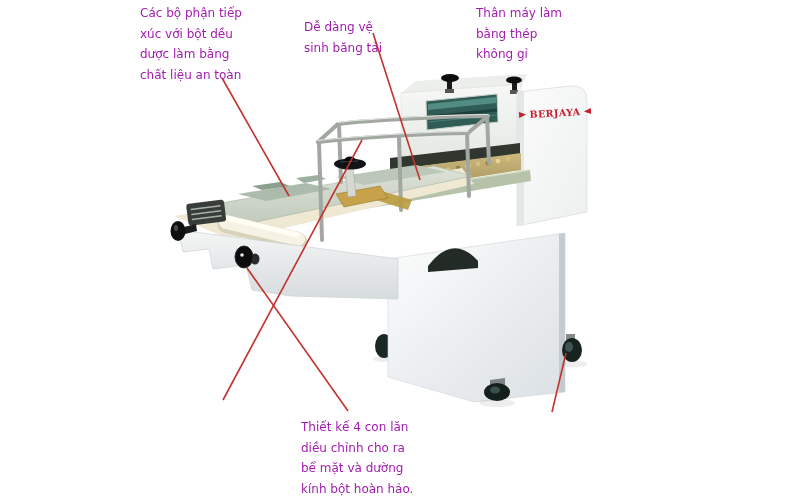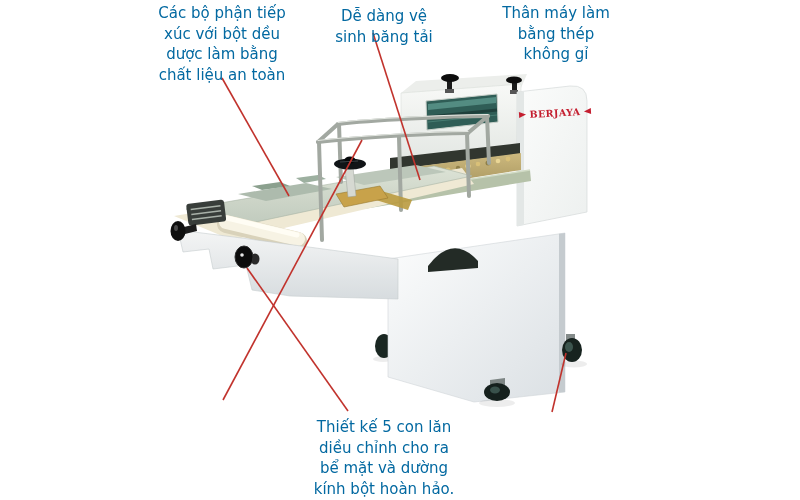--- a/index.html
+++ b/index.html
@@ -1,22 +1,22 @@
 <!DOCTYPE html>
 <html><head>
 <meta charset="utf-8">
 <style>
   html,body{margin:0;padding:0;background:#fff;}
   .stage{position:relative;width:800px;height:500px;background:#ffffff;overflow:hidden;
          font-family:"DejaVu Sans","Liberation Sans",sans-serif;}
   .stage svg{position:absolute;left:0;top:0;}
-  .ann{position:absolute;color:#0369a1;font-size:15px;line-height:20.5px;font-weight:500;
-       text-align:center;white-space:pre-line;}
+  .ann{position:absolute;color:#a21caf;font-size:12px;line-height:20.5px;font-weight:500;
+       white-space:pre-line;}
   .ann1{left:140px;top:3px;width:164px;}
-  .ann2{left:304px;top:6px;width:160px;}
+  .ann2{left:304px;top:17px;width:160px;}
   .ann3{left:476px;top:3px;width:160px;}
   .ann4{left:136px;top:414px;width:160px;}
   .ann5{left:301px;top:417px;width:166px;}
   .ann6{left:479px;top:417px;width:160px;}
   .logo-text{font-family:"DejaVu Serif","Liberation Serif",serif;font-size:9.5px;font-weight:bold;
              letter-spacing:.4px;fill:#c41e2f;}
 </style>
 </head>
 <body>
 
@@ -189,17 +189,17 @@
 
   <div class="ann ann1">Các bộ phận tiếp
 xúc với bột dều
 dược làm bằng
 chất liệu an toàn</div>
   <div class="ann ann2">Dễ dàng vệ
 sinh băng tải</div>
   <div class="ann ann3">Thân máy làm
 bằng thép
 không gỉ</div>
-  <div class="ann ann5">Thiết kế 5 con lăn
+  <div class="ann ann5">Thiết kế 4 con lăn
 diều chỉnh cho ra
 bể mặt và dường
 kính bột hoàn hảo.</div>
 </div>
 
 </body></html>

